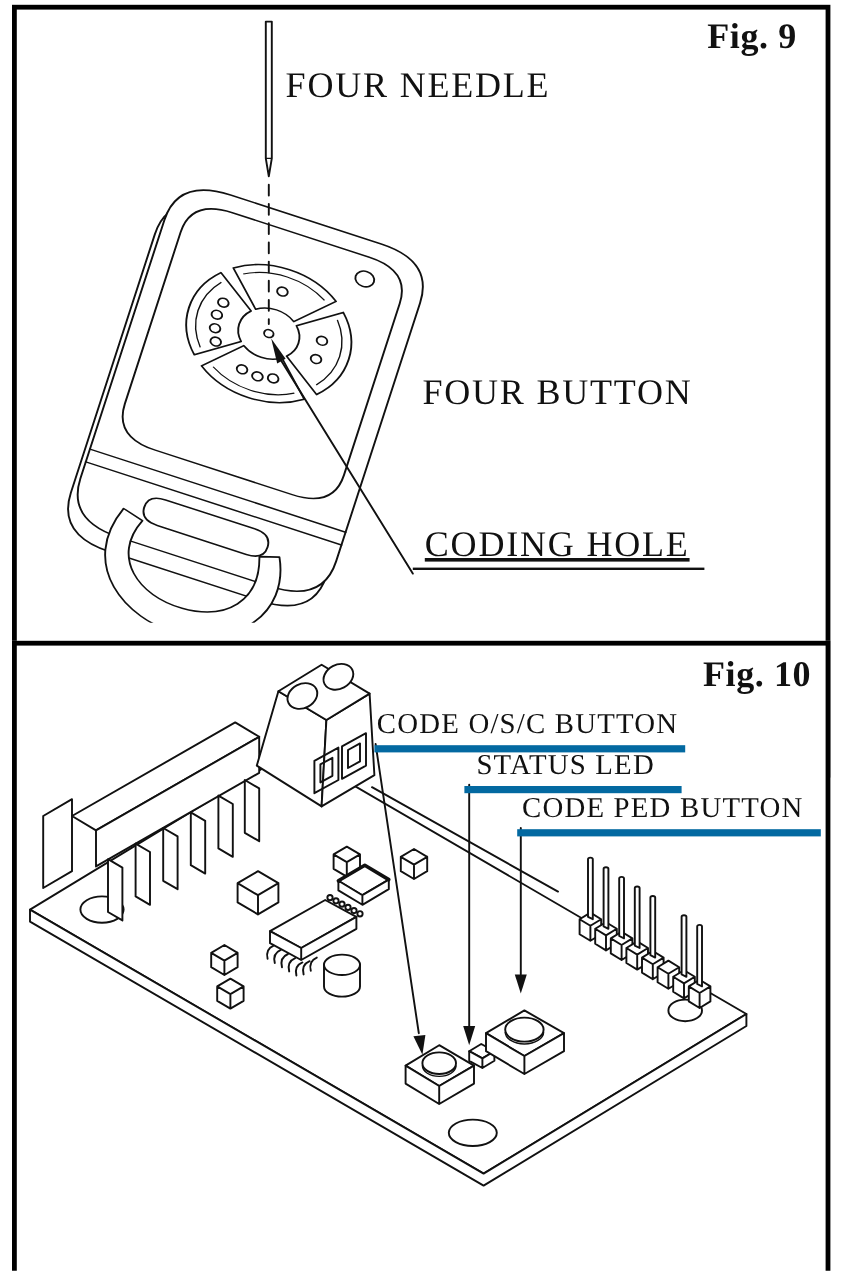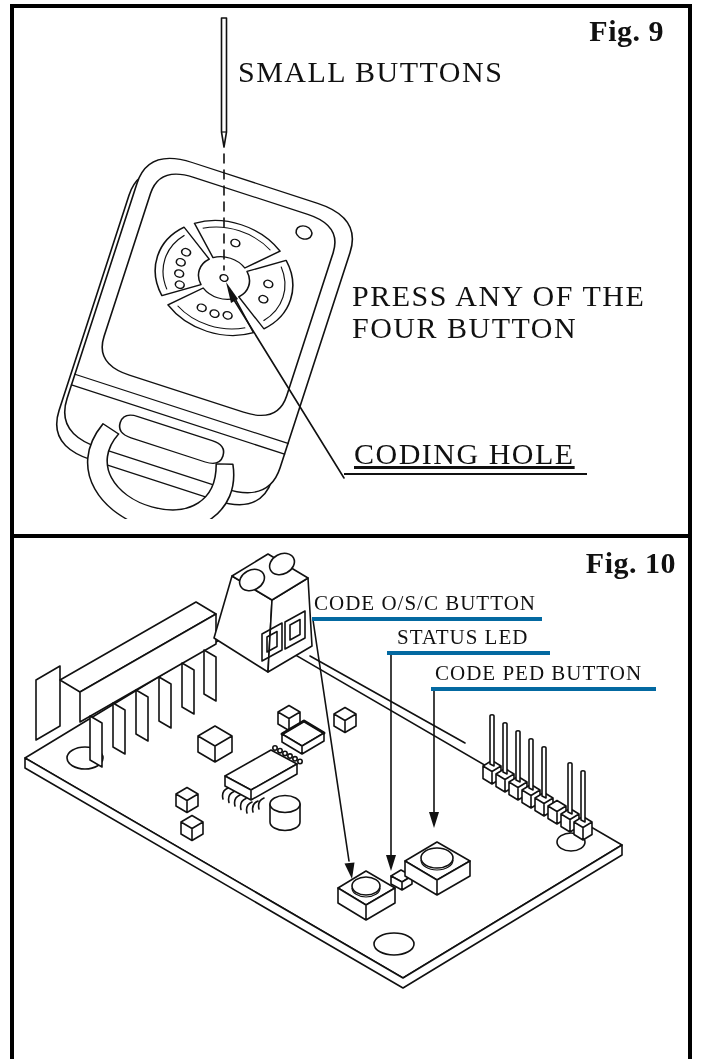--- a/index.html
+++ b/index.html
@@ -24,22 +24,22 @@
     position:absolute;font-size:30px;letter-spacing:1.5px;line-height:1.07;
     white-space:nowrap;
   }
   #small-needle-label{left:224px;top:48px;}
   #press-any-label{left:338px;top:272px;white-space:normal;width:356px;}
   #coding-hole-label{
     left:330px;top:430px;
     border-bottom:2px solid #111;padding:0 12px 3px 10px;text-decoration:underline;
   }
   .anno2{
-    position:absolute;font-size:21px;letter-spacing:1px;line-height:1.15;
-    white-space:nowrap;border-bottom:4px solid #0369a1;
+    position:absolute;font-size:24px;letter-spacing:1px;line-height:1.15;
+    white-space:nowrap;border-bottom:6px solid #0369a1;
   }
   #osc-label{left:298px;top:53px;padding:0 6px 2px 2px;}
   #status-label{left:373px;top:87px;padding:0 22px 2px 10px;}
   #ped-label{left:417px;top:123px;padding:0 14px 2px 4px;}
   .stroke{fill:none;stroke:#111;stroke-width:1.6;stroke-linejoin:round;stroke-linecap:round;}
   .white{fill:#fff;stroke:#111;stroke-width:1.6;stroke-linejoin:round;}
   .thin{fill:none;stroke:#111;stroke-width:1.2;}
   .filled{fill:#111;stroke:none;}
 </style>
 </head>
@@ -102,22 +102,22 @@
       <path class="thin" d="M207.5,124 H212.5"></path>
     </g>
 
     <g>
       <path class="filled" d="M212,274 L224,291 L217,295 Z"></path>
       <path class="stroke" d="M220,292 L330,470"></path>
     </g>
   </svg>
 
   <div class="fig-label" id="fig9-label">Fig. 9</div>
-  <div class="anno" id="small-needle-label">SMALL BUTTONS</div>
-  <div class="anno" id="press-any-label"><span>PRESS ANY OF THE</span><br>
+  <div class="anno" id="small-needle-label">FOUR NEEDLE</div>
+  <div class="anno" id="press-any-label"><br>
   <span>FOUR BUTTON</span></div>
   <div class="anno" id="coding-hole-label">CODING HOLE</div>
 </div>
 
 <div class="panel" id="panel-fig10">
 
   <svg width="674" height="472" viewBox="0 0 674 472">
 
     <g>
       <path class="white" d="M230,87 L608,307 L389,440 L11,220 Z"></path>

